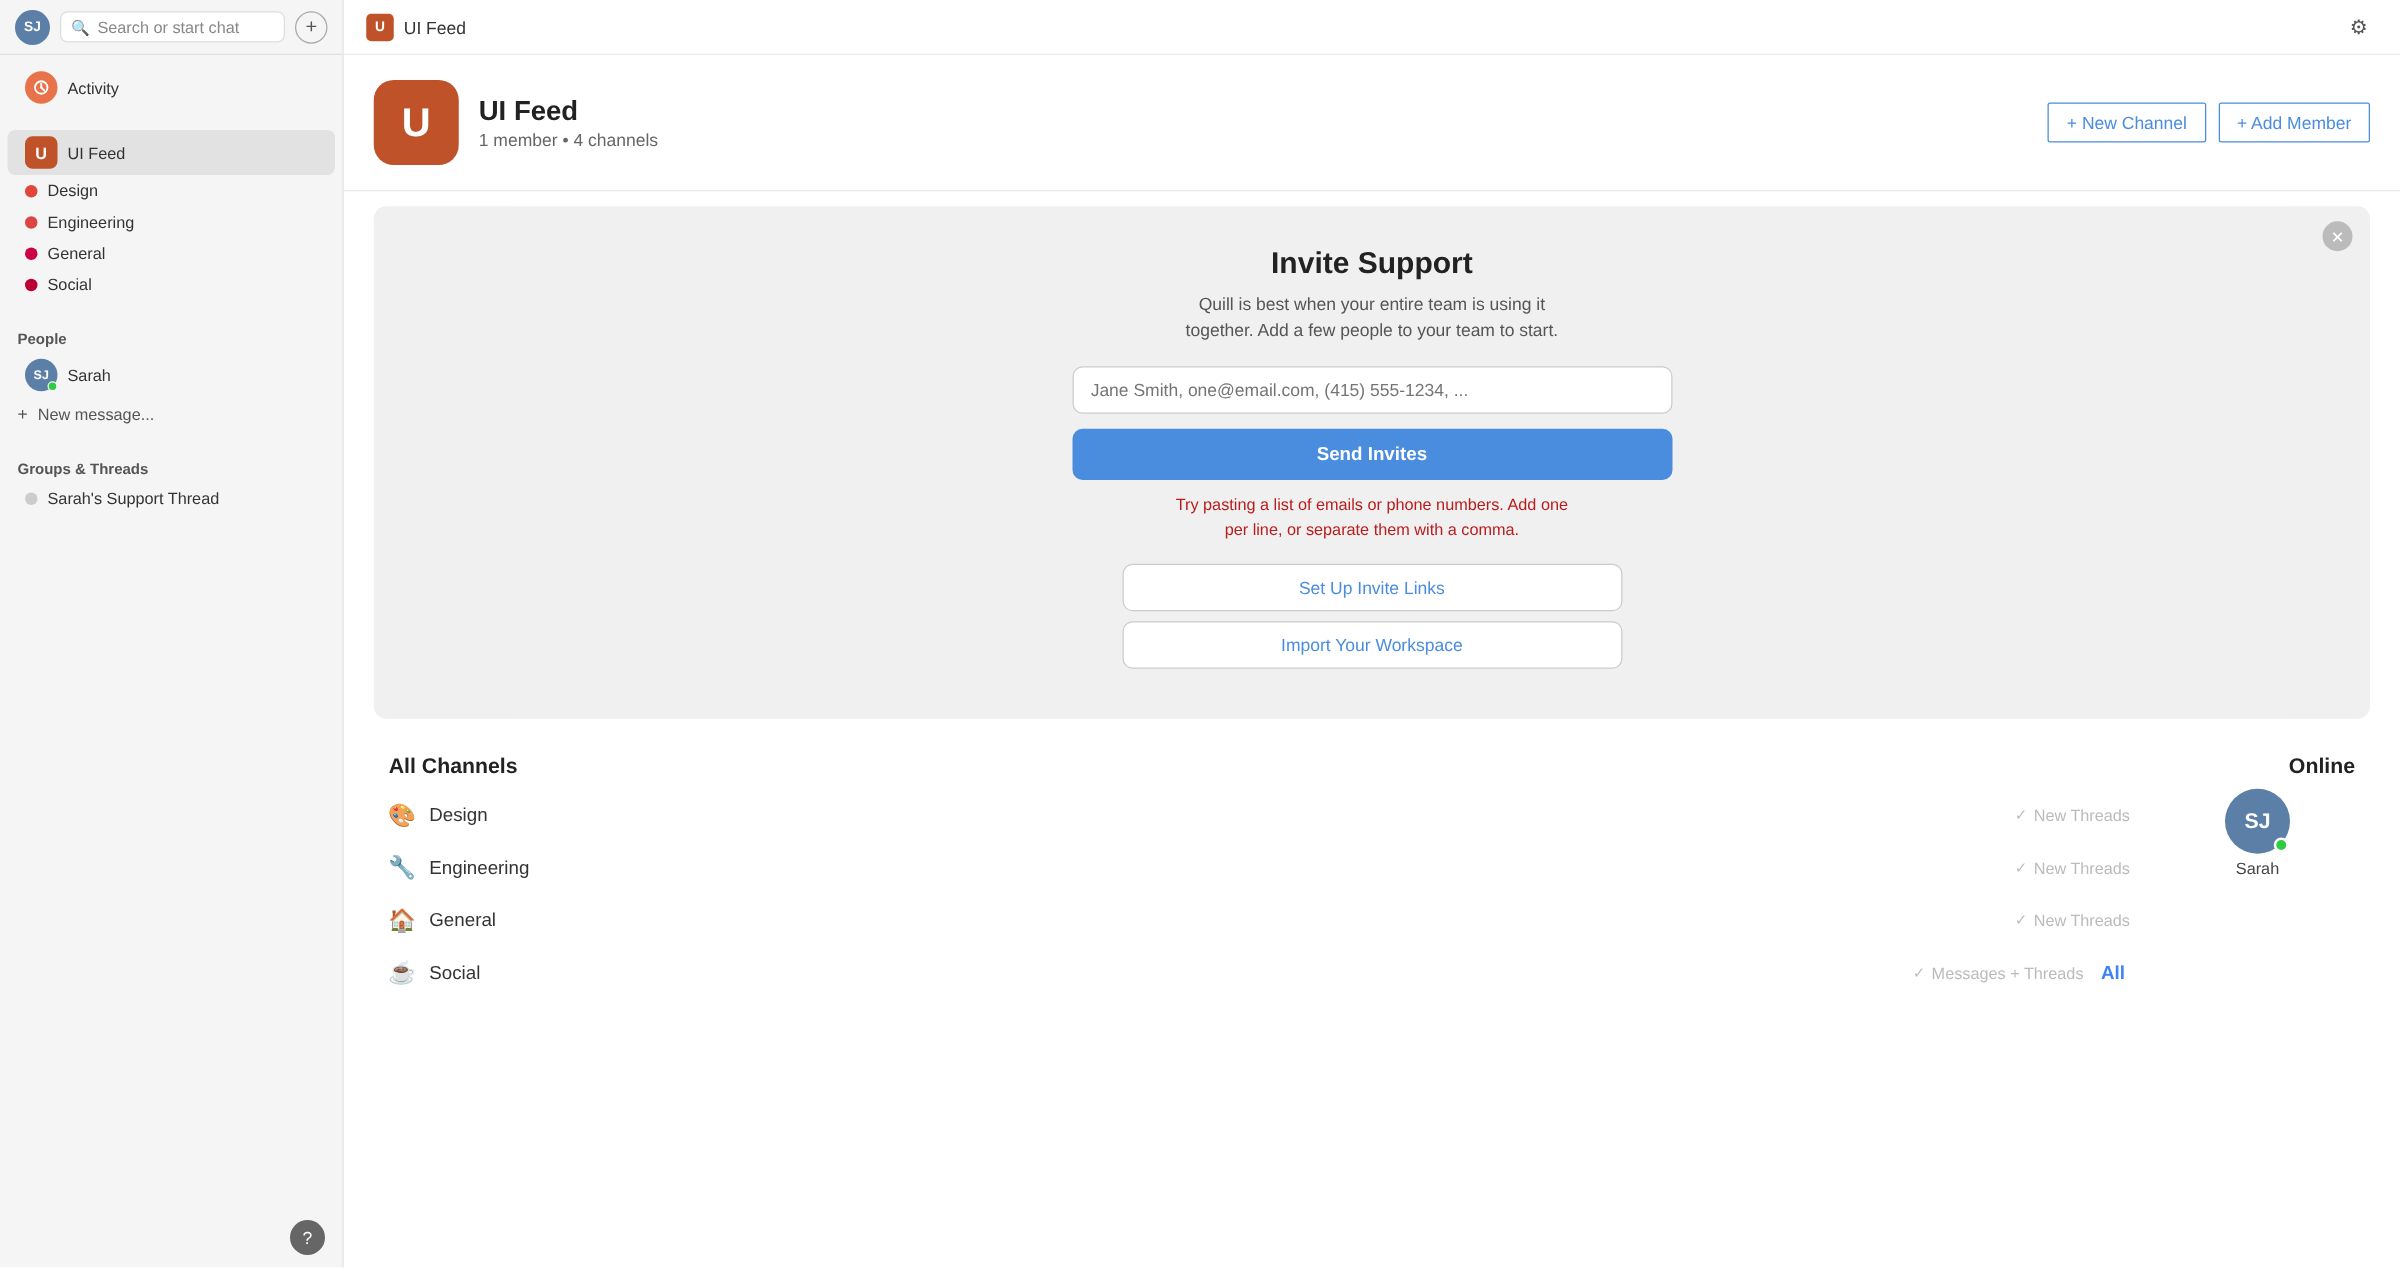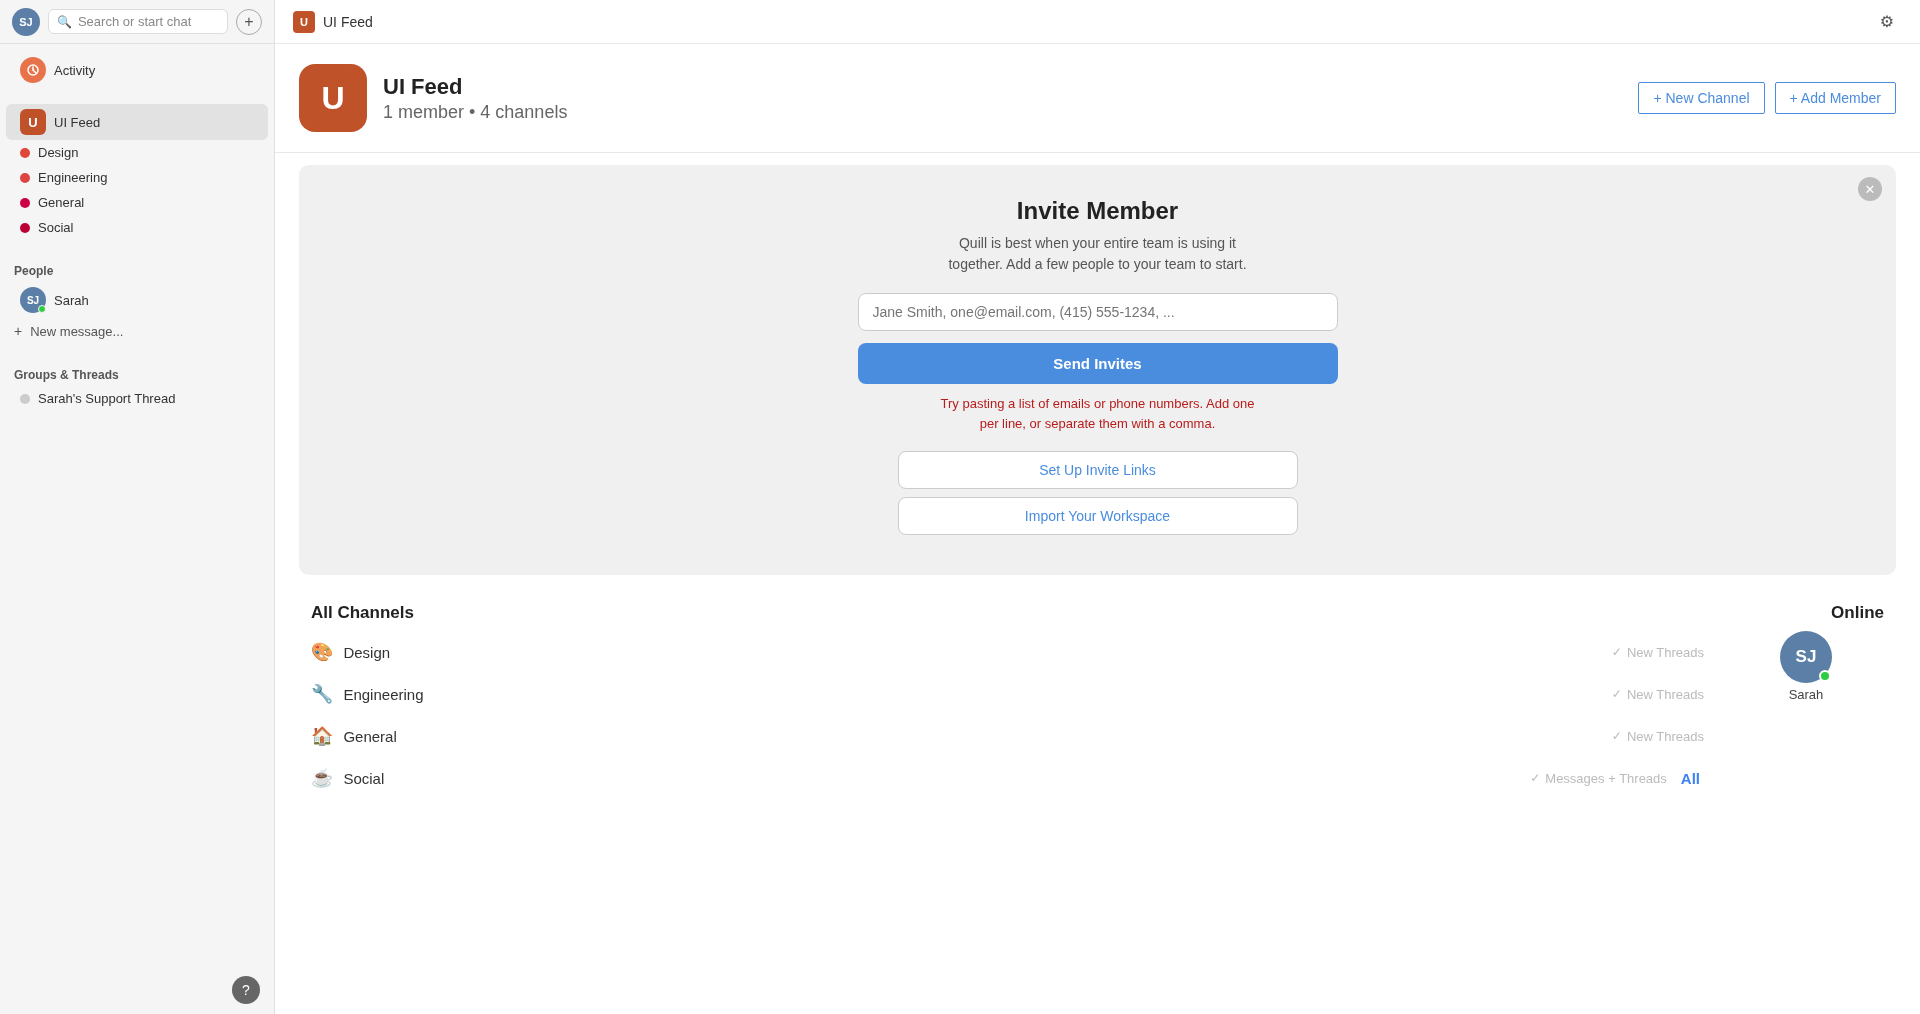--- a/index.html
+++ b/index.html
@@ -224,21 +224,21 @@
       background: #c0522a;
       display: flex; align-items: center; justify-content: center;
       color: white;
       font-size: 32px;
       font-weight: 700;
       flex-shrink: 0;
     }
 
     .workspace-details { flex: 1; }
     .workspace-name { font-size: 22px; font-weight: 700; color: #222; }
-    .workspace-meta { font-size: 18px; color: #666; margin-top: 2px; }
+    .workspace-meta { font-size: 14px; color: #666; margin-top: 2px; }
 
     .workspace-actions {
       display: flex;
       gap: 10px;
       align-items: center;
     }
 
     .action-btn {
       display: flex;
       align-items: center;
@@ -543,21 +543,21 @@
         <span>+ New Channel</span>
       </button>
       <button class="action-btn">
         <span>+ Add Member</span>
       </button>
     </div>
   </div>
 
   <div id="invite-panel">
     <div class="close-invite">✕</div>
-    <div class="invite-title">Invite Member</div>
+    <div class="invite-title">Invite Support</div>
     <div class="invite-subtitle">
       Quill is best when your entire team is using it<br>together. Add a few people to your team to start.
     </div>
     <input class="invite-input" type="text" placeholder="Jane Smith, one@email.com, (415) 555-1234, ..." style="">
     <button class="send-invites-btn">
       <span>Send Invites</span>
     </button>
     <div class="invite-note">
       Try pasting a list of emails or phone numbers. Add one<br>per line, or separate them with a comma.
     </div>

